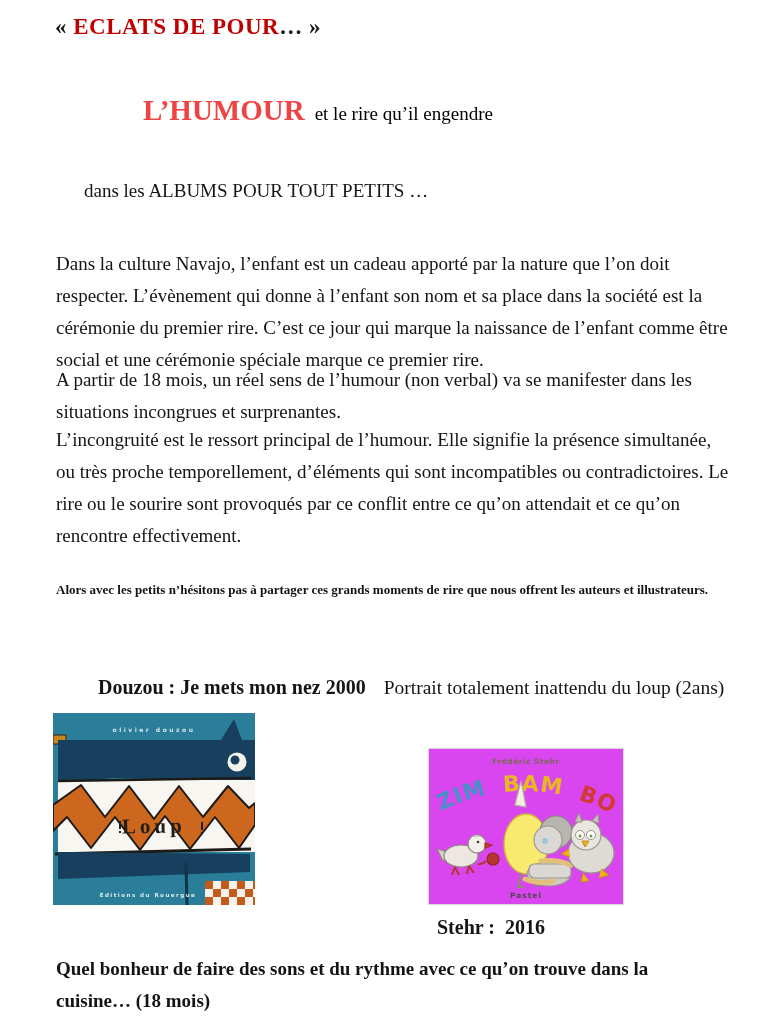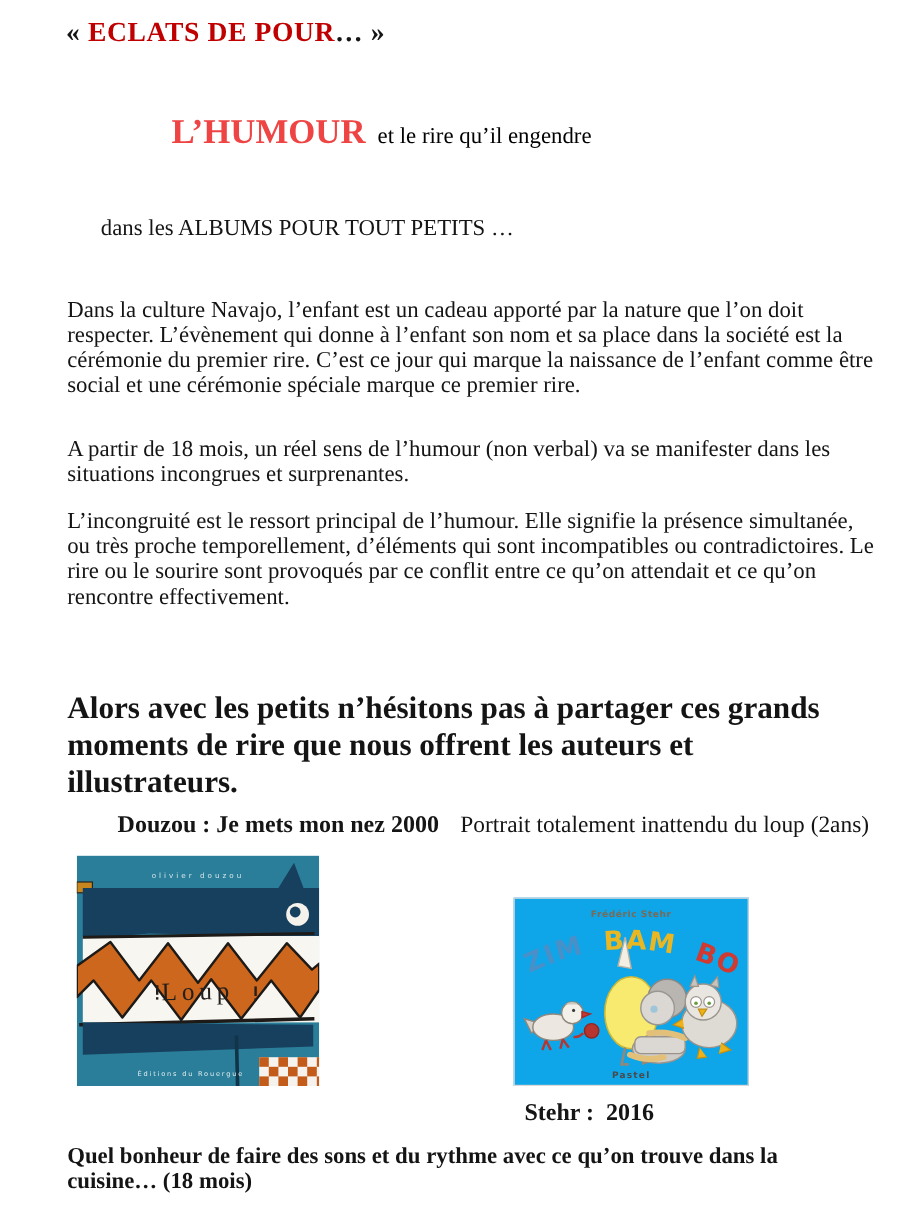--- a/index.html
+++ b/index.html
@@ -7,30 +7,30 @@
     width:766px;height:1023px;position:relative;overflow:hidden;
     font-family:"Liberation Serif", serif;color:#151515;
   }
   .abs{position:absolute;}
   .doc-title{left:55px;top:14px;font-size:23px;font-weight:bold;letter-spacing:.5px;}
   .doc-title .red{color:#c00000;}
   .subtitle{left:143px;top:94px;}
   .subtitle .red{color:#ef4444;font-weight:bold;font-size:29px;}
   .subtitle .rest{font-size:19px;color:#000000;margin-left:6px;}
   .albums-line{left:55px;top:180px;font-size:19px;margin-left:29px;}
-  .para{left:56px;width:678px;font-size:19px;line-height:21px;color:#141414;}
+  .para{left:56px;width:678px;font-size:19px;line-height:32px;color:#141414;}
   .p1{top:248px;}
   .p2{top:364px;}
   .p3{top:424px;}
-  .p-bold{top:574px;font-weight:bold;font-size:26px;line-height:31px;width:660px;}
+  .p-bold{top:574px;font-weight:bold;font-size:13px;line-height:31px;width:660px;}
   .douzou-line{left:50px;top:676px;font-size:19.5px;}
   .douzou-line .bold{font-weight:bold;font-size:20px;margin-left:48px;}
   .douzou-line .rest{margin-left:13px;}
-  .book1{left:64px;top:713px;width:174px;height:192px;}
-  .book2{left:428px;top:748px;width:196px;height:157px;background:#0ea5e9;
+  .book1{left:53px;top:713px;width:174px;height:192px;font-weight:bold;}
+  .book2{left:428px;top:748px;width:196px;height:157px;background:#d946ef;
          border:1px solid #d9d9d9;box-sizing:border-box;}
   .stehr-caption{left:437px;top:916px;font-size:20px;font-weight:bold;white-space:pre;text-align:center;}
   .final-para{top:953px;width:650px;font-weight:bold;}
   svg{display:block;}
 </style>
 </head>
 <body>
 
 <div class="abs doc-title">
   <span>« </span><span class="red">ECLATS DE POUR</span><span>… »</span>

